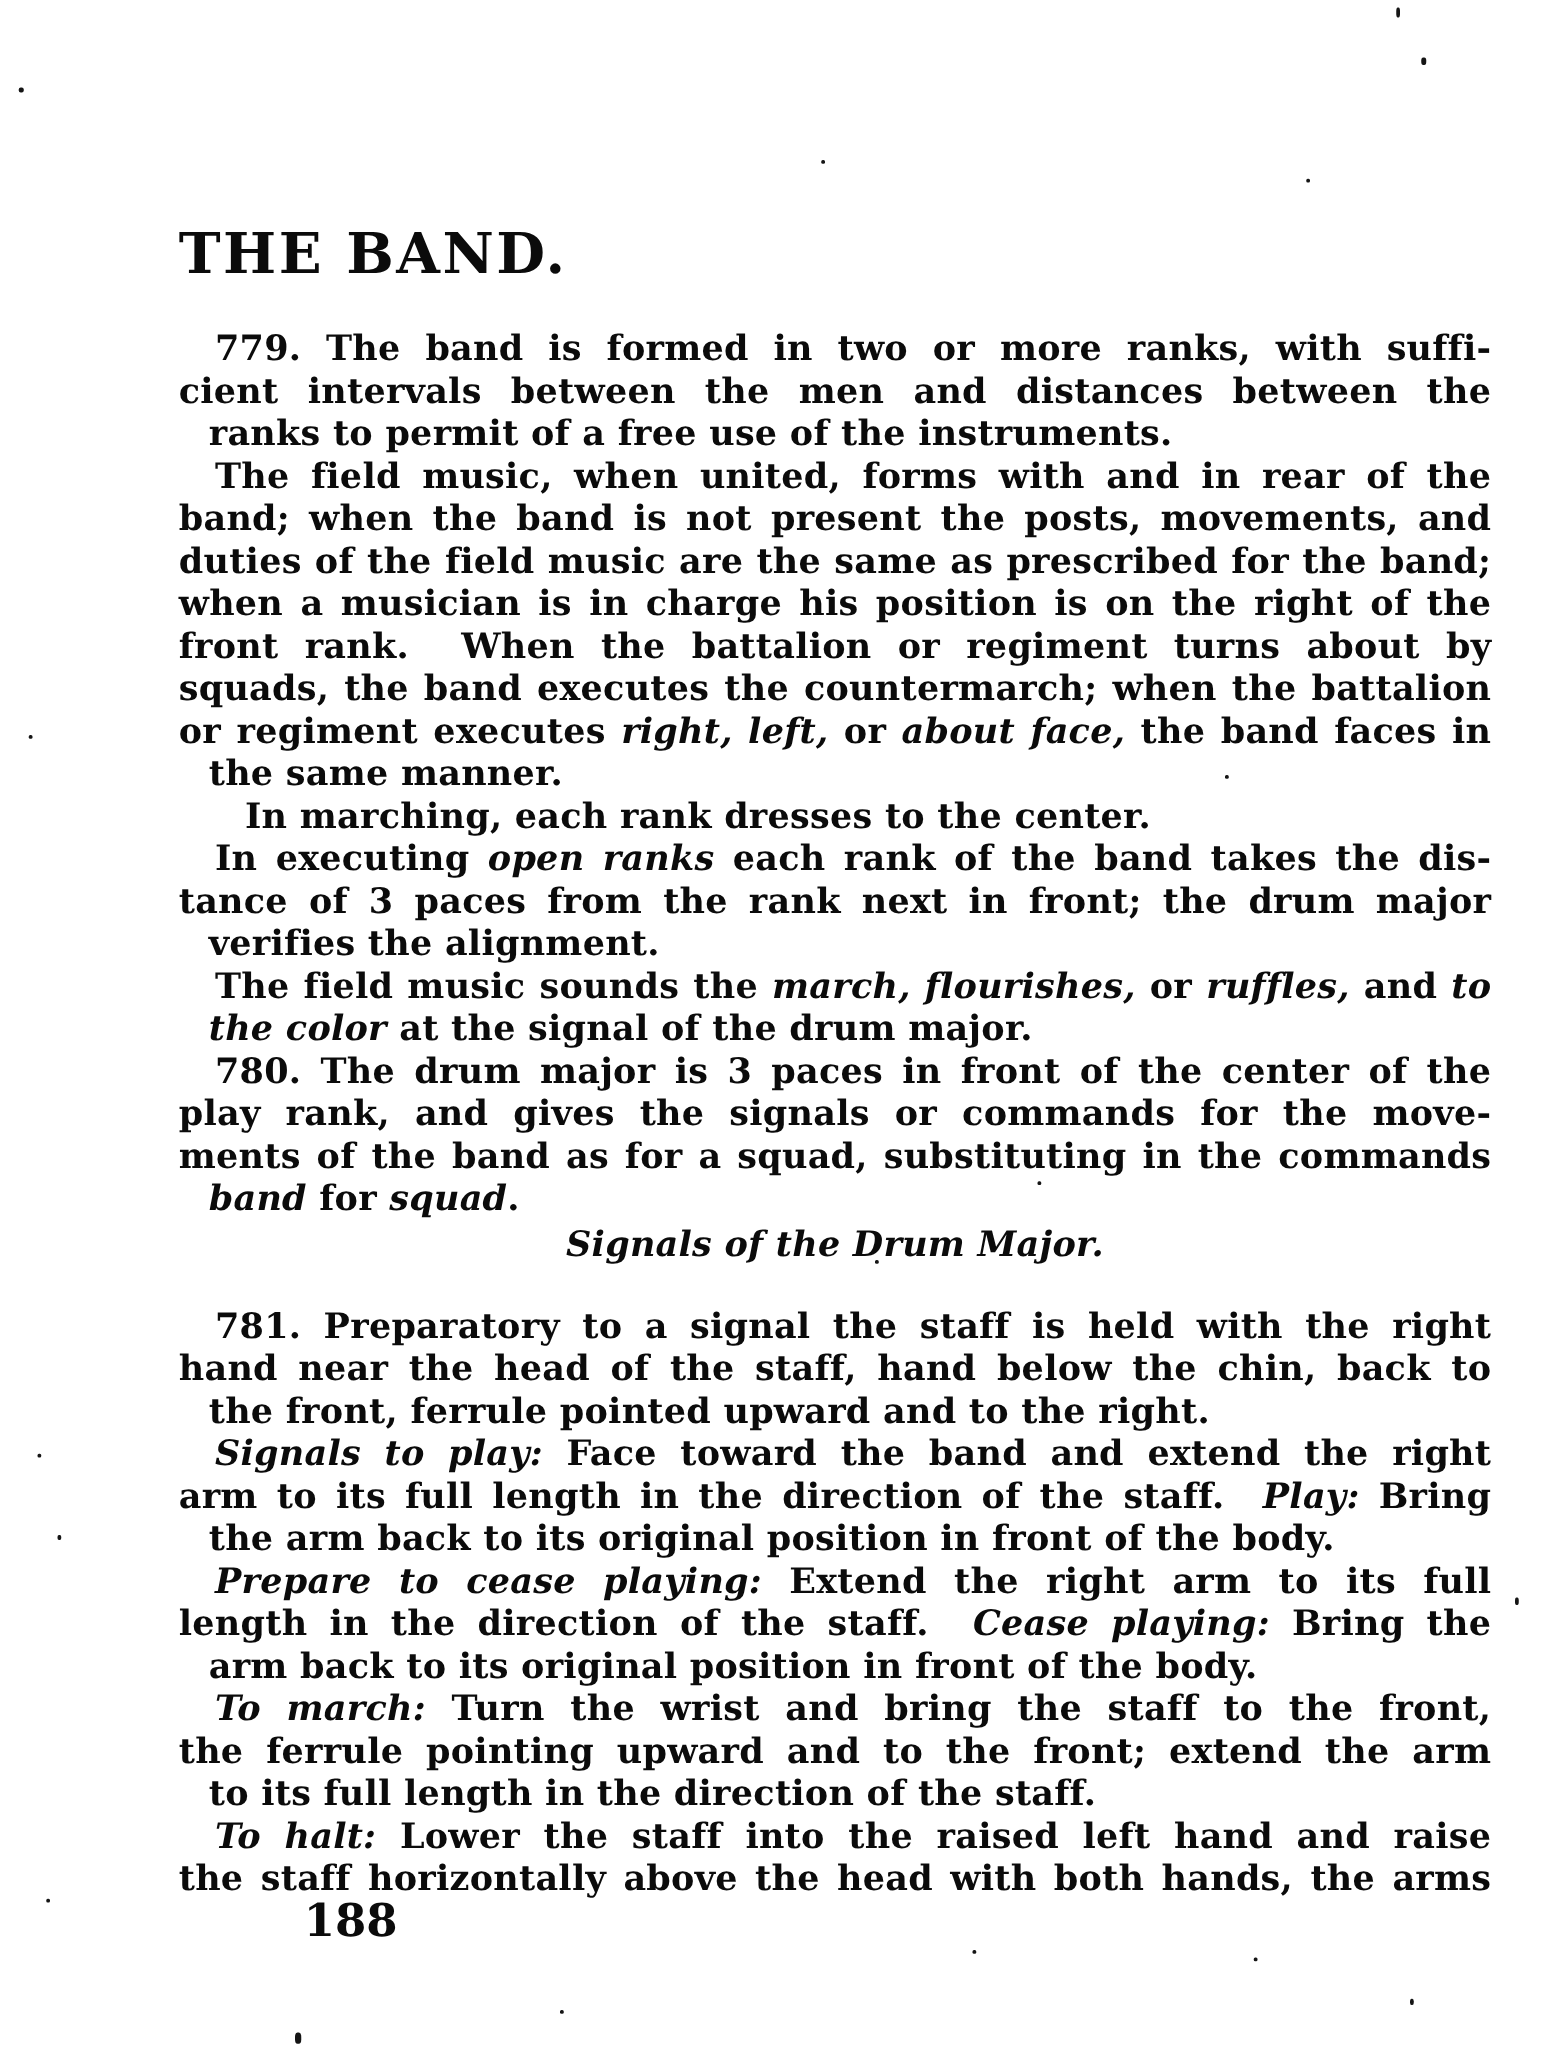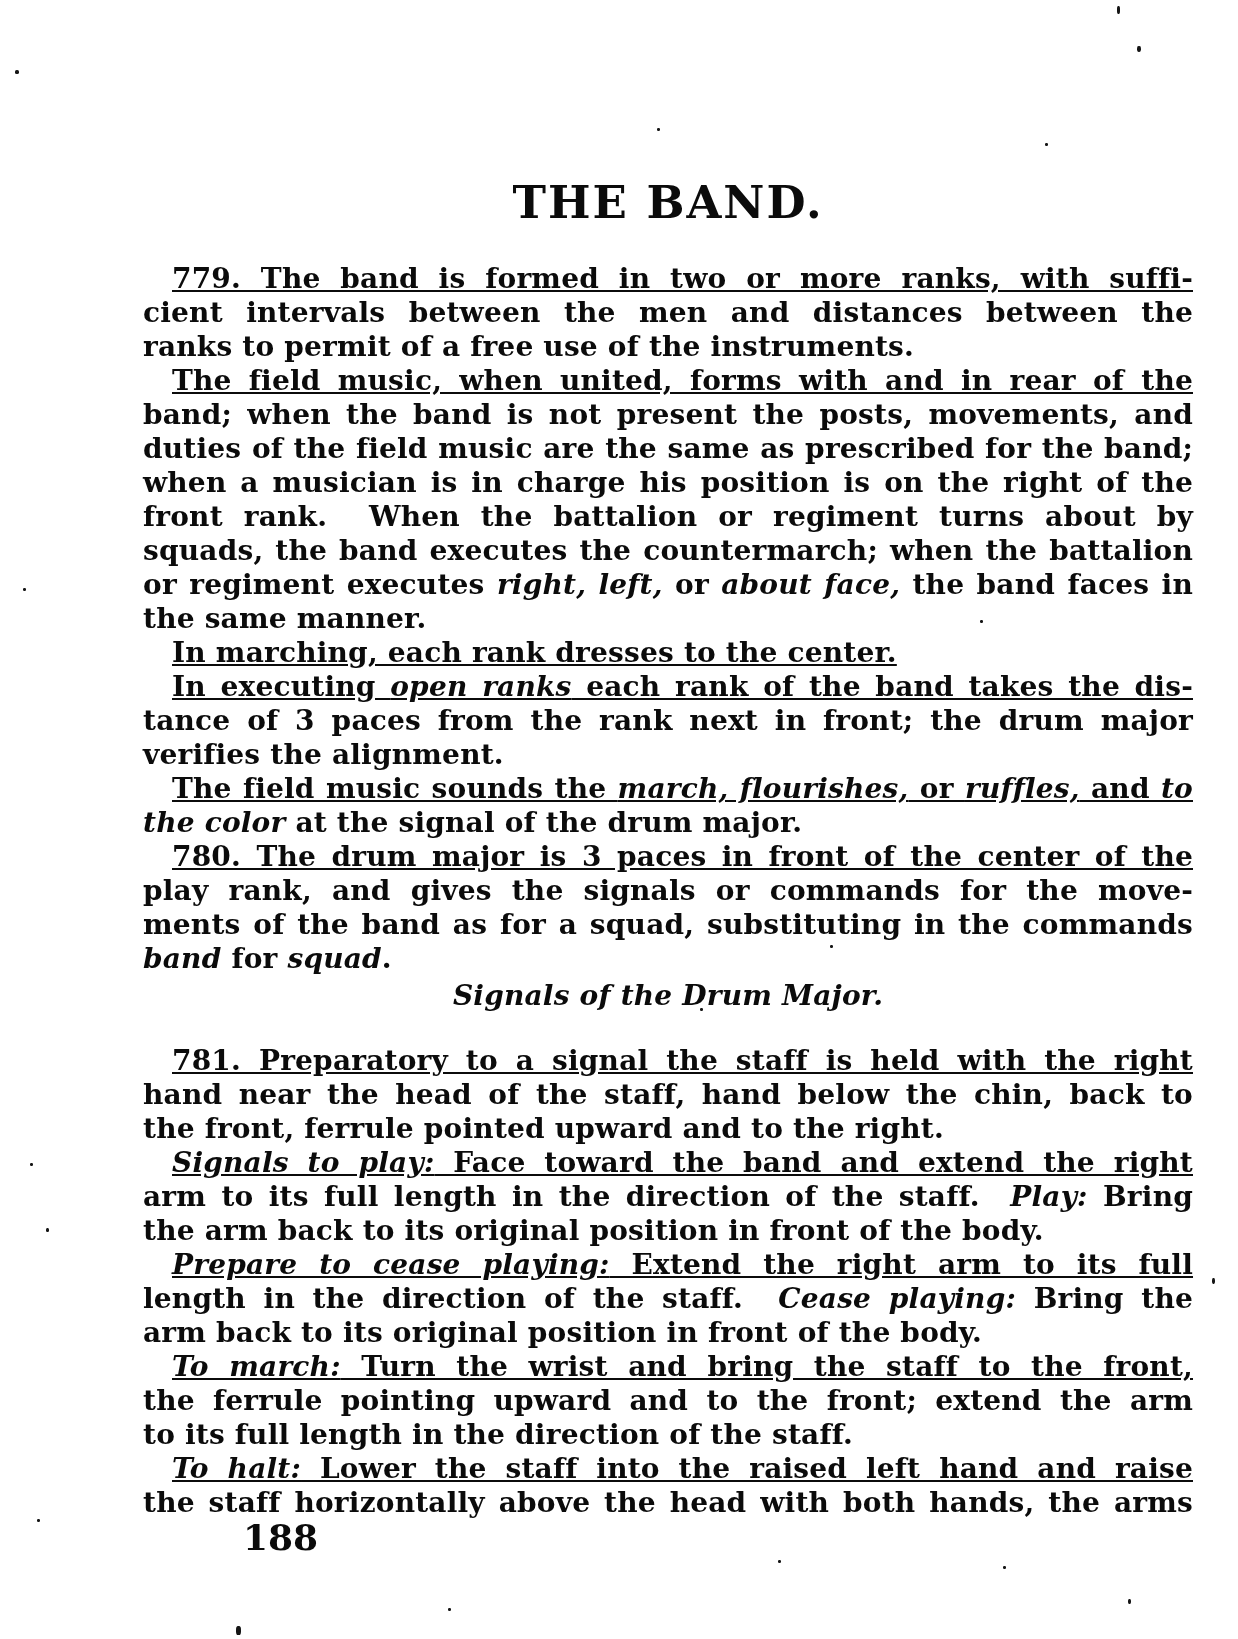--- a/index.html
+++ b/index.html
@@ -17,38 +17,38 @@
     position:absolute;
     left:143px;
     top:175px;
     width:1050px;
   }
   .title {
     font-size:45px;
     line-height:56px;
     font-weight:bold;
     letter-spacing:2px;
-    text-align:center;
     margin:0 0 31px 0;
   }
   .body-text {
     font-size:28px;
     line-height:34px;
     font-weight:bold;
     letter-spacing:0.2px;
   }
   .ln {
     text-align:justify;
     text-align-last:justify;
   }
   .ln.last {
     text-align:center;
     text-align-last:left;
+    margin-left:24px;
   }
-  .ln.first { text-indent:29px;text-decoration:underline; }
+  .ln.first { text-indent:29px; }
   .i { font-style:italic; }
   .num { font-weight:bold; }
   .heading {
     font-size:28px;
     line-height:34px;
     font-weight:bold;
     font-style:italic;
     text-align:center;
     margin:3px 0 31px 0;
   }

